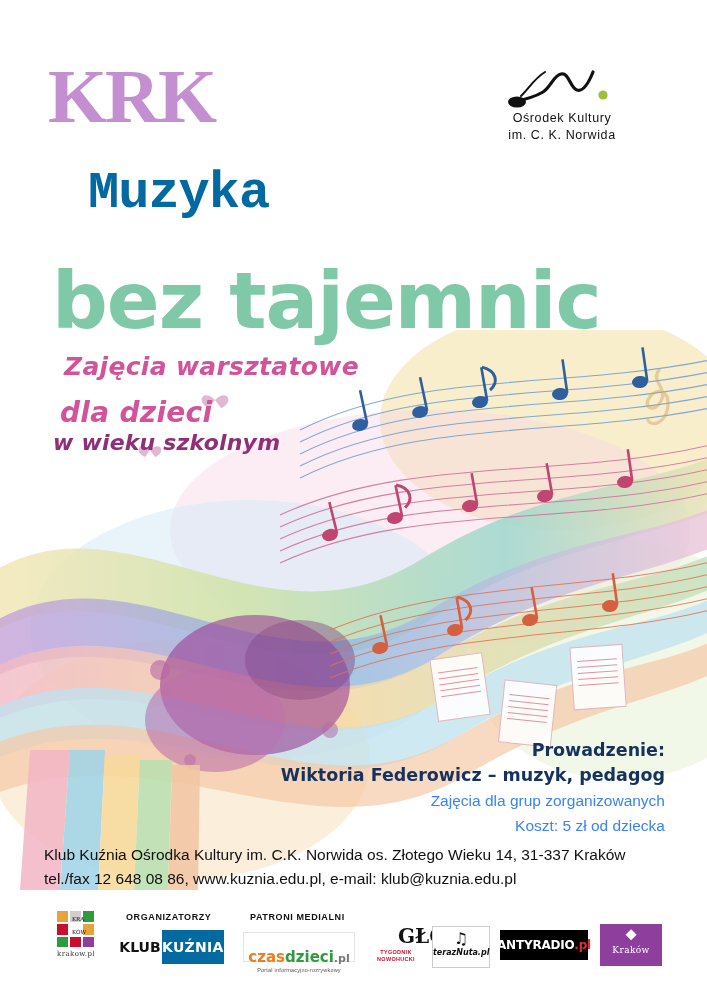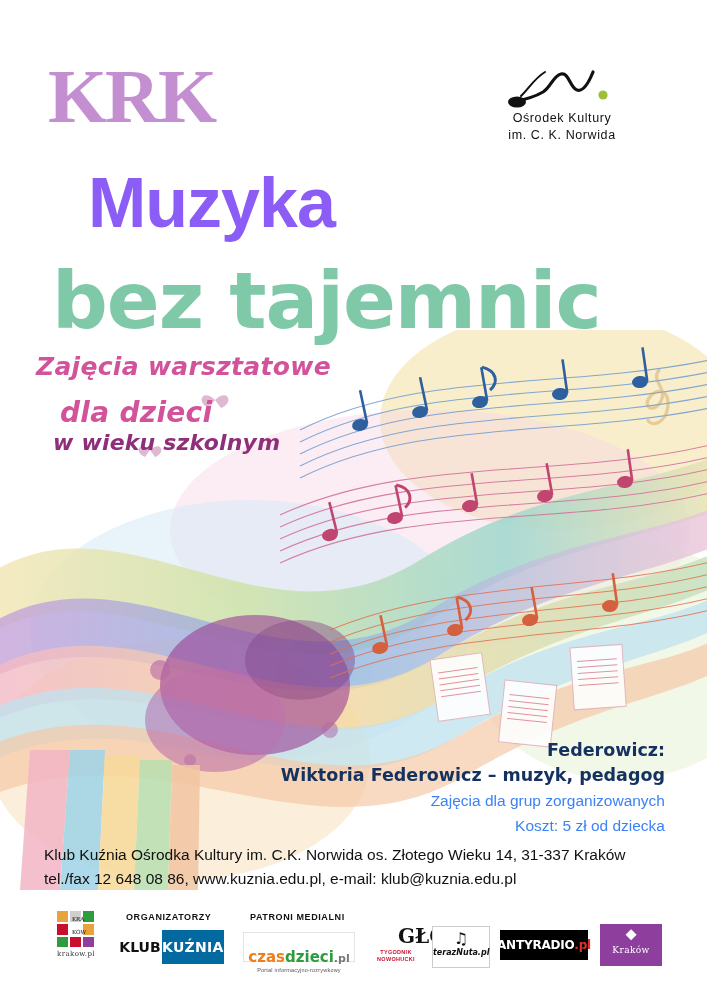--- a/index.html
+++ b/index.html
@@ -65,42 +65,42 @@
     color: #111111;
     line-height: 1.35;
     white-space: nowrap;
   }
 
   
   .title1 {
     position: absolute;
     left: 88px;
     top: 168px;
-    font-family: Liberation Sans, sans-serif;
-    font-weight: bold;
-    font-size: 70px;
-    color: #8b5cf6;
+    font-family: Liberation Mono, monospace;
+    font-weight: bold;
+    font-size: 52px;
+    color: #0369a1;
     letter-spacing: -1px;
     line-height: 1;
   }
   .title2 {
     position: absolute;
     left: 52px;
     top: 262px;
     font-family: "DejaVu Sans", sans-serif;
     font-weight: bold;
     font-size: 78px;
     color: #7fc9a9;
     letter-spacing: -1px;
     line-height: 1;
   }
 
   .sub1 {
     position: absolute;
-    left: 36px;
+    left: 64px;
     top: 352px;
     font-family: "DejaVu Sans", sans-serif;
     font-weight: bold;
     font-style: italic;
     font-size: 25px;
     color: #d2539a;
     letter-spacing: 0.3px;
   }
   .sub2 {
     position: absolute;
@@ -574,21 +574,21 @@
   </div>
 
   <div class="title1">Muzyka</div>
   <div class="title2">bez tajemnic</div>
 
   <div class="sub1">Zajęcia warsztatowe</div>
   <div class="sub2">dla dzieci</div>
   <div class="sub3">w wieku szkolnym</div>
 
   <div class="details">
-    <div class="lead">Federowicz:</div>
+    <div class="lead">Prowadzenie:</div>
     <div class="lead2">Wiktoria Federowicz – muzyk, pedagog</div>
     <div class="plain">Zajęcia dla grup zorganizowanych</div>
     <div class="plain">Koszt: 5 zł od dziecka</div>
   </div>
 
   <div class="address">
     <div>Klub Kuźnia Ośrodka Kultury im. C.K. Norwida os. Złotego Wieku 14, 31-337 Kraków</div>
     <div>tel./fax 12 648 08 86, www.kuznia.edu.pl, e-mail: klub@kuznia.edu.pl</div>
   </div>
 

